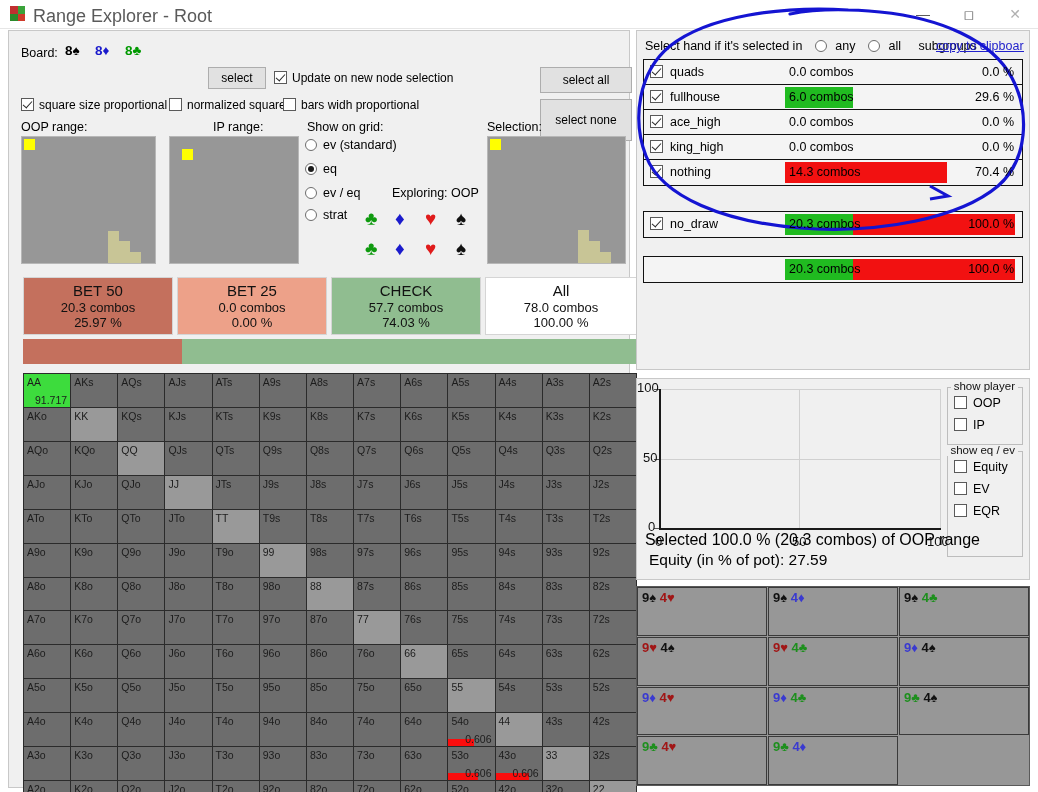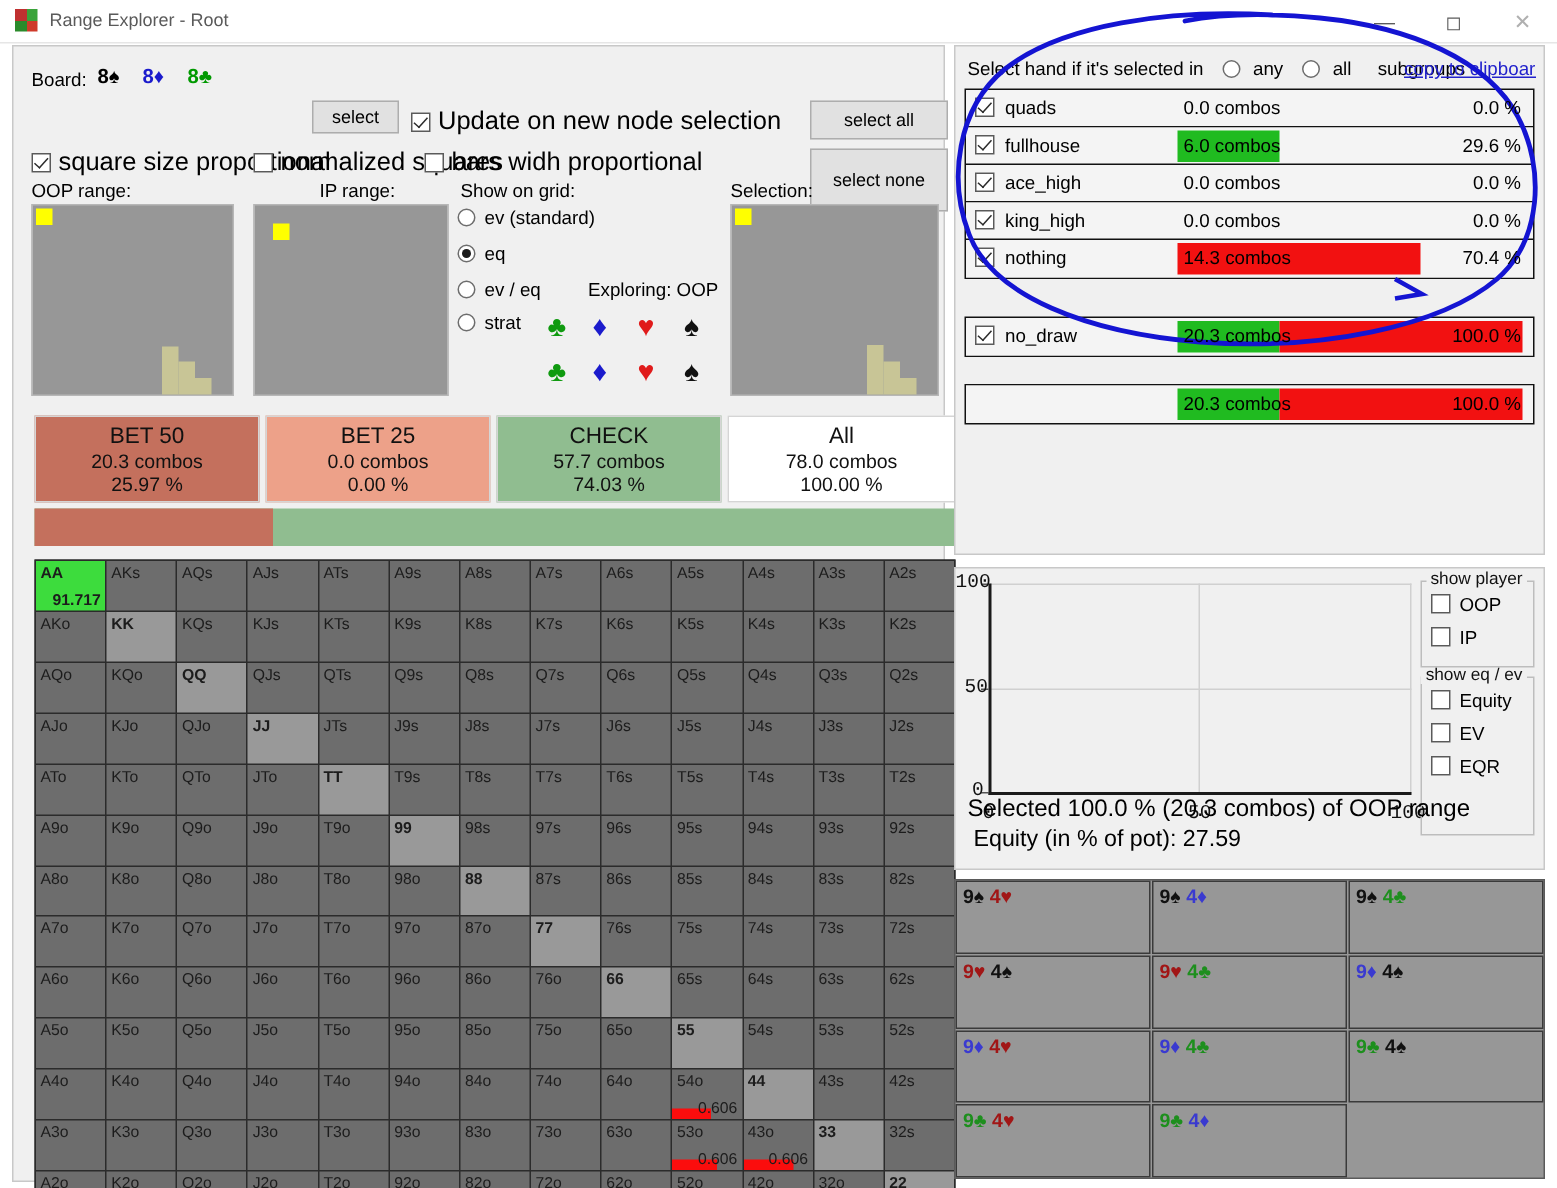--- a/index.html
+++ b/index.html
@@ -22,21 +22,21 @@
     position:absolute;left:10px;top:6px;width:15px;height:15px;
     display:grid;grid-template-columns:1fr 1fr;grid-template-rows:1fr 1fr;
   }
   #app-icon i{display:block;}
   .ic1{background:#c03030;}
   .ic2{background:#3aa33a;}
   .ic3{background:#2b8a2b;}
   .ic4{background:#cf3a2a;}
   #title-text{
     position:absolute;left:33px;top:6px;
-    font-size:12px;color:#5a5a5a;white-space:nowrap;
+    font-size:18px;color:#5a5a5a;white-space:nowrap;
   }
   .wbtn{
     position:absolute;top:0;width:46px;height:28px;
     color:#5c5c5c;font-size:14px;
     display:flex;align-items:center;justify-content:center;
   }
   #btn-min{left:900px;}
   #btn-max{left:946px;}
   #btn-close{left:992px;}
   .wglyph{display:block;line-height:1;}
@@ -77,21 +77,21 @@
   .cbox{
     display:inline-block;width:13px;height:13px;
     border:1px solid #5a5a5a;background:#fff;
     vertical-align:-2px;position:relative;box-sizing:border-box;
   }
   .cbox.on::after{
     content:"";position:absolute;left:3px;top:0px;
     width:4px;height:8px;border:solid #2b2b2b;
     border-width:0 1.6px 1.6px 0;transform:rotate(42deg);
   }
-  .chk-row{position:absolute;white-space:nowrap;font-size:17px;}
+  .chk-row{position:absolute;white-space:nowrap;font-size:12px;}
   .chk-row span.t{margin-left:5px;}
 
   #chk-update{left:265px;top:40px;}
   #chk-sqprop{left:12px;top:67px;}
   #chk-norm{left:160px;top:67px;}
   #chk-barswidth{left:274px;top:67px;}
 
   .rngtitle{position:absolute;font-size:12.5px;}
   #oop-title{left:12px;top:89px;}
   #ip-title{left:160px;top:89px;margin-left:44px;}
@@ -166,21 +166,21 @@
     grid-template-rows:repeat(13,1fr);
     background:#2b2b2b;
     gap:1px;
     border:1px solid #2b2b2b;
     box-sizing:border-box;
   }
   .mcell{
     position:relative;background:#6d6d6d;overflow:hidden;
     font-size:10.5px;color:#1c1c1c;
   }
-  .mcell.pair{background:#999999;font-weight:bold;}
+  .mcell.pair{background:#999999;}
   .mcell.sel{background:#3ddc3d;}
   .mcell .hname{position:absolute;left:3px;top:2px;}
   .mcell .hval{position:absolute;right:3px;bottom:1px;font-size:10.5px;color:#1c1c1c;}
   .mcell .redbar{position:absolute;left:0;bottom:0;height:7px;background:#fb0d0d;}
 
   
   #right-panel{
     position:absolute;left:636px;top:30px;width:394px;height:340px;
     background:#f0f0f0;border:1px solid #c8c8c8;box-sizing:border-box;
   }
@@ -214,21 +214,21 @@
   #total-list{
     position:absolute;left:6px;top:225px;width:380px;
     border:1px solid #111;box-sizing:border-box;background:#f4f4f4;
   }
 
   
   #chart-panel{
     position:absolute;left:636px;top:378px;width:394px;height:202px;
     background:#f0f0f0;border:1px solid #c8c8c8;box-sizing:border-box;
   }
-  #plot{position:absolute;left:22px;top:10px;width:282px;height:176px;font-family:Liberation Mono, monospace;}
+  #plot{position:absolute;left:22px;top:10px;width:282px;height:176px;}
   .axis-line{position:absolute;background:#1a1a1a;}
   .grid-line{position:absolute;background:#d0d0d0;}
   .tick{position:absolute;font-size:13px;color:#111;}
   .tickmark{position:absolute;background:#555;}
 
   .fieldset{
     position:absolute;border:1px solid #bdbdbd;box-sizing:border-box;
     background:transparent;
   }
   .fs-legend{

